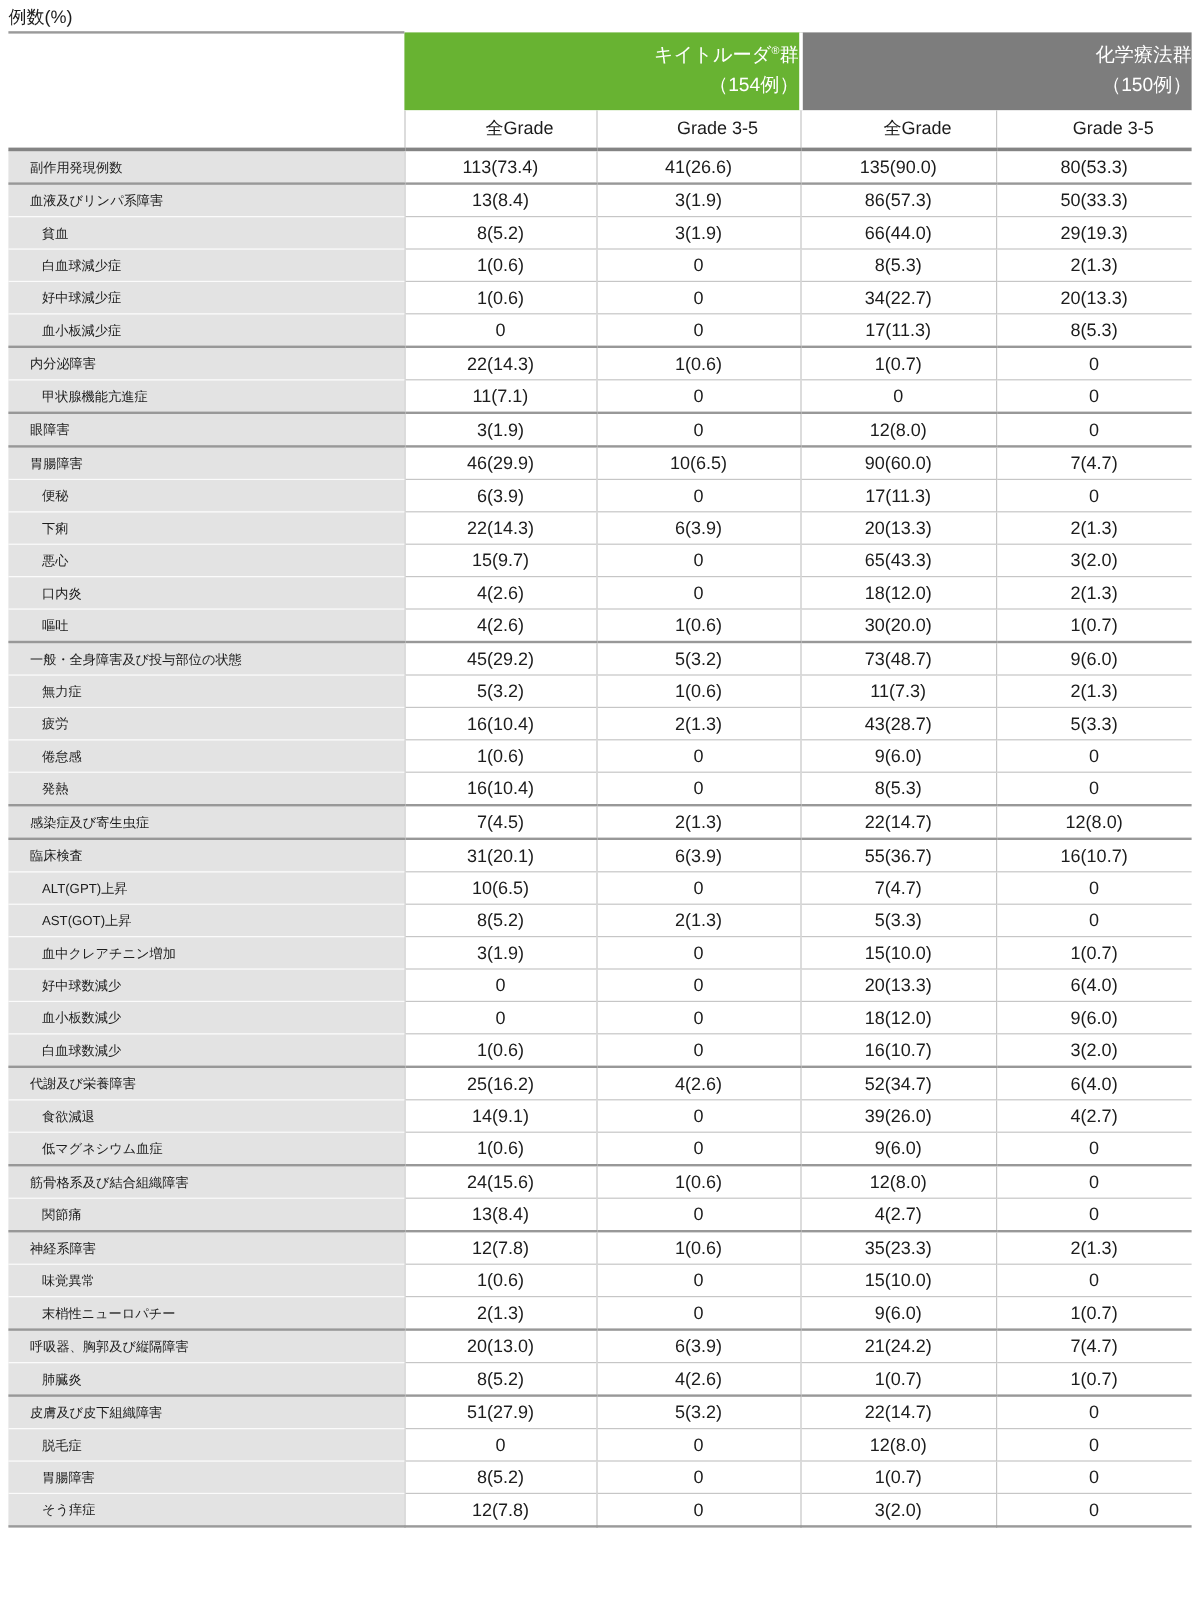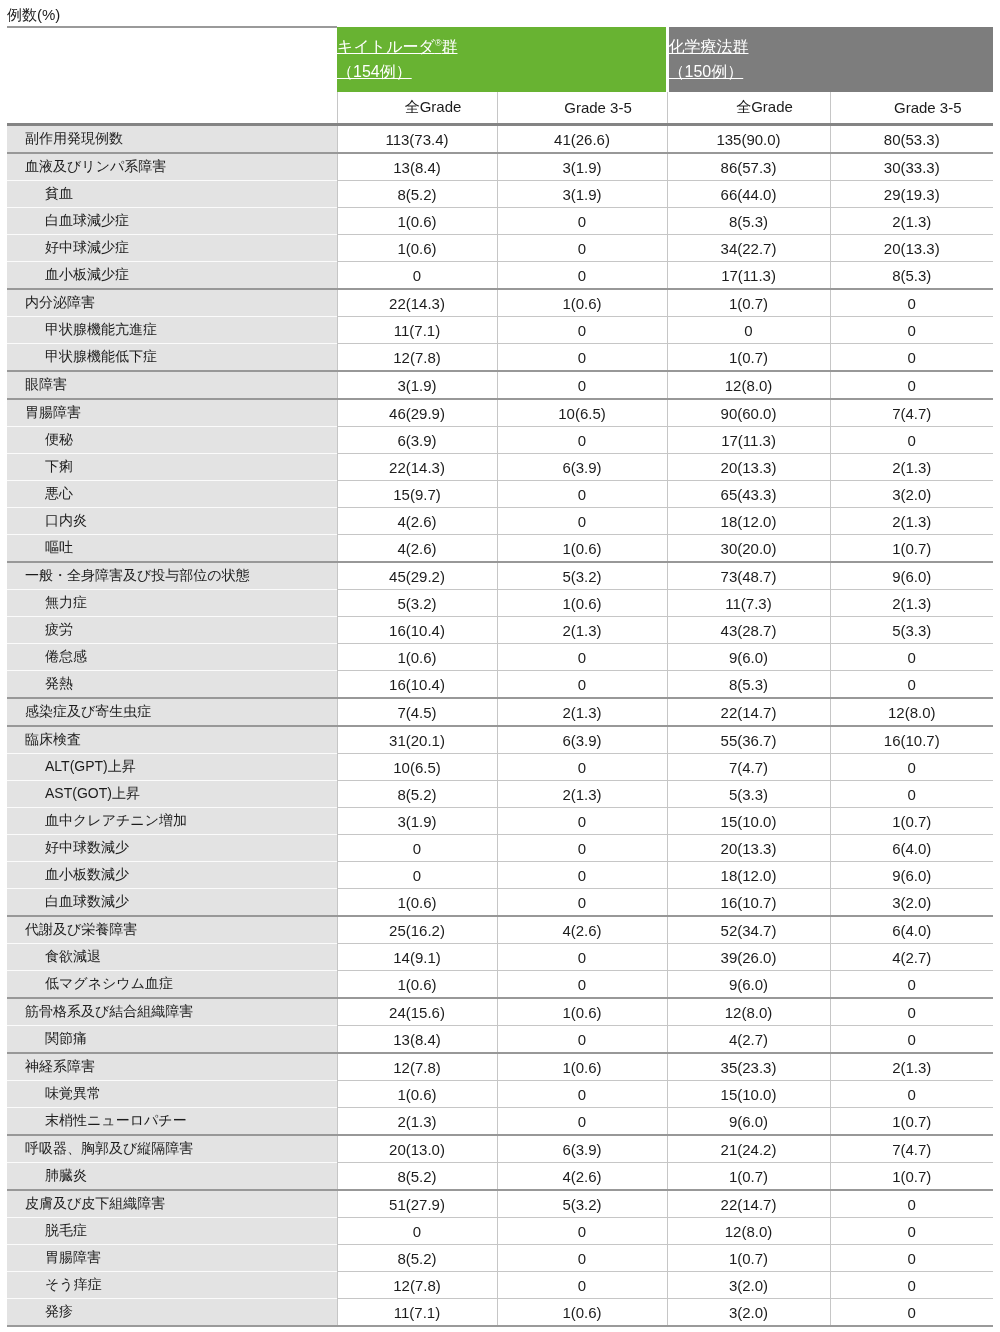--- a/index.html
+++ b/index.html
@@ -35,23 +35,22 @@
   thead th { font-weight: normal; padding: 0; }
   tr.group-row th.corner-top {
     background: #ffffff;
     border-top: 2px solid #9a9a9a;
   }
   th.col-group {
     color: #ffffff;
     font-size: 16px;
     line-height: 1.55;
     height: 65px;
-    text-align: left;
+    text-align: right;
     vertical-align: middle;
-    text-decoration: underline;
   }
   th.col-group.chemo { border-left: 3px solid #ffffff; }
   th.col-group sup {
     font-size: 9px;
     vertical-align: super;
     line-height: 0;
   }
   tr.sub-row th {
     background: #ffffff;
     font-size: 15px;
@@ -61,27 +60,27 @@
     border-bottom: 3px solid #848484;
     border-left: 1px solid #c6c6c6;
     padding-left: 32px;
   }
   tr.sub-row th.corner-bottom { border-left: none; }
   
   tbody th.row-label {
     background: #e3e3e3;
     text-align: left;
     font-weight: normal;
-    font-size: 14px;
+    font-size: 11px;
     padding: 0 4px 0 18px;
     height: 26px;
     border-top: 1px solid #fbfbfb;
     vertical-align: middle;
   }
-  tbody th.row-label.indent { padding-left: 38px; margin-top: 16px; }
+  tbody th.row-label.indent { padding-left: 28px; margin-top: 16px; }
   tbody td.cell {
     background: #ffffff;
     text-align: center;
     font-size: 15px;
     height: 26px;
     padding: 0;
     border-top: 1px solid #c6c6c6;
     border-left: 1px solid #c6c6c6;
     vertical-align: middle;
   }
@@ -131,21 +130,21 @@
           <td class="cell">113(73.4)</td>
           <td class="cell">41(26.6)</td>
           <td class="cell">135(90.0)</td>
           <td class="cell">80(53.3)</td>
         </tr>
         <tr class="section">
           <th class="row-label">血液及びリンパ系障害</th>
           <td class="cell">13(8.4)</td>
           <td class="cell">3(1.9)</td>
           <td class="cell">86(57.3)</td>
-          <td class="cell">30(33.3)</td>
+          <td class="cell">50(33.3)</td>
         </tr>
         <tr class="subrow">
           <th class="row-label indent">貧血</th>
           <td class="cell">8(5.2)</td>
           <td class="cell">3(1.9)</td>
           <td class="cell">66(44.0)</td>
           <td class="cell">29(19.3)</td>
         </tr>
         <tr class="subrow">
           <th class="row-label indent">白血球減少症</th>
@@ -175,27 +174,20 @@
           <td class="cell">1(0.7)</td>
           <td class="cell">0</td>
         </tr>
         <tr class="subrow">
           <th class="row-label indent">甲状腺機能亢進症</th>
           <td class="cell">11(7.1)</td>
           <td class="cell">0</td>
           <td class="cell">0</td>
           <td class="cell">0</td>
         </tr>
-        <tr class="subrow">
-          <th class="row-label indent">甲状腺機能低下症</th>
-          <td class="cell">12(7.8)</td>
-          <td class="cell">0</td>
-          <td class="cell">1(0.7)</td>
-          <td class="cell">0</td>
-        </tr>
         <tr class="section">
           <th class="row-label">眼障害</th>
           <td class="cell">3(1.9)</td>
           <td class="cell">0</td>
           <td class="cell">12(8.0)</td>
           <td class="cell">0</td>
         </tr>
         <tr class="section">
           <th class="row-label">胃腸障害</th>
           <td class="cell">46(29.9)</td>
@@ -417,26 +409,19 @@
           <th class="row-label indent">胃腸障害</th>
           <td class="cell">8(5.2)</td>
           <td class="cell">0</td>
           <td class="cell">1(0.7)</td>
           <td class="cell">0</td>
         </tr>
         <tr class="subrow">
           <th class="row-label indent">そう痒症</th>
           <td class="cell">12(7.8)</td>
           <td class="cell">0</td>
-          <td class="cell">3(2.0)</td>
-          <td class="cell">0</td>
-        </tr>
-        <tr class="subrow">
-          <th class="row-label indent">発疹</th>
-          <td class="cell">11(7.1)</td>
-          <td class="cell">1(0.6)</td>
           <td class="cell">3(2.0)</td>
           <td class="cell">0</td>
         </tr>
       </tbody>
   </table>
 
 </div>
 
 </body></html>

